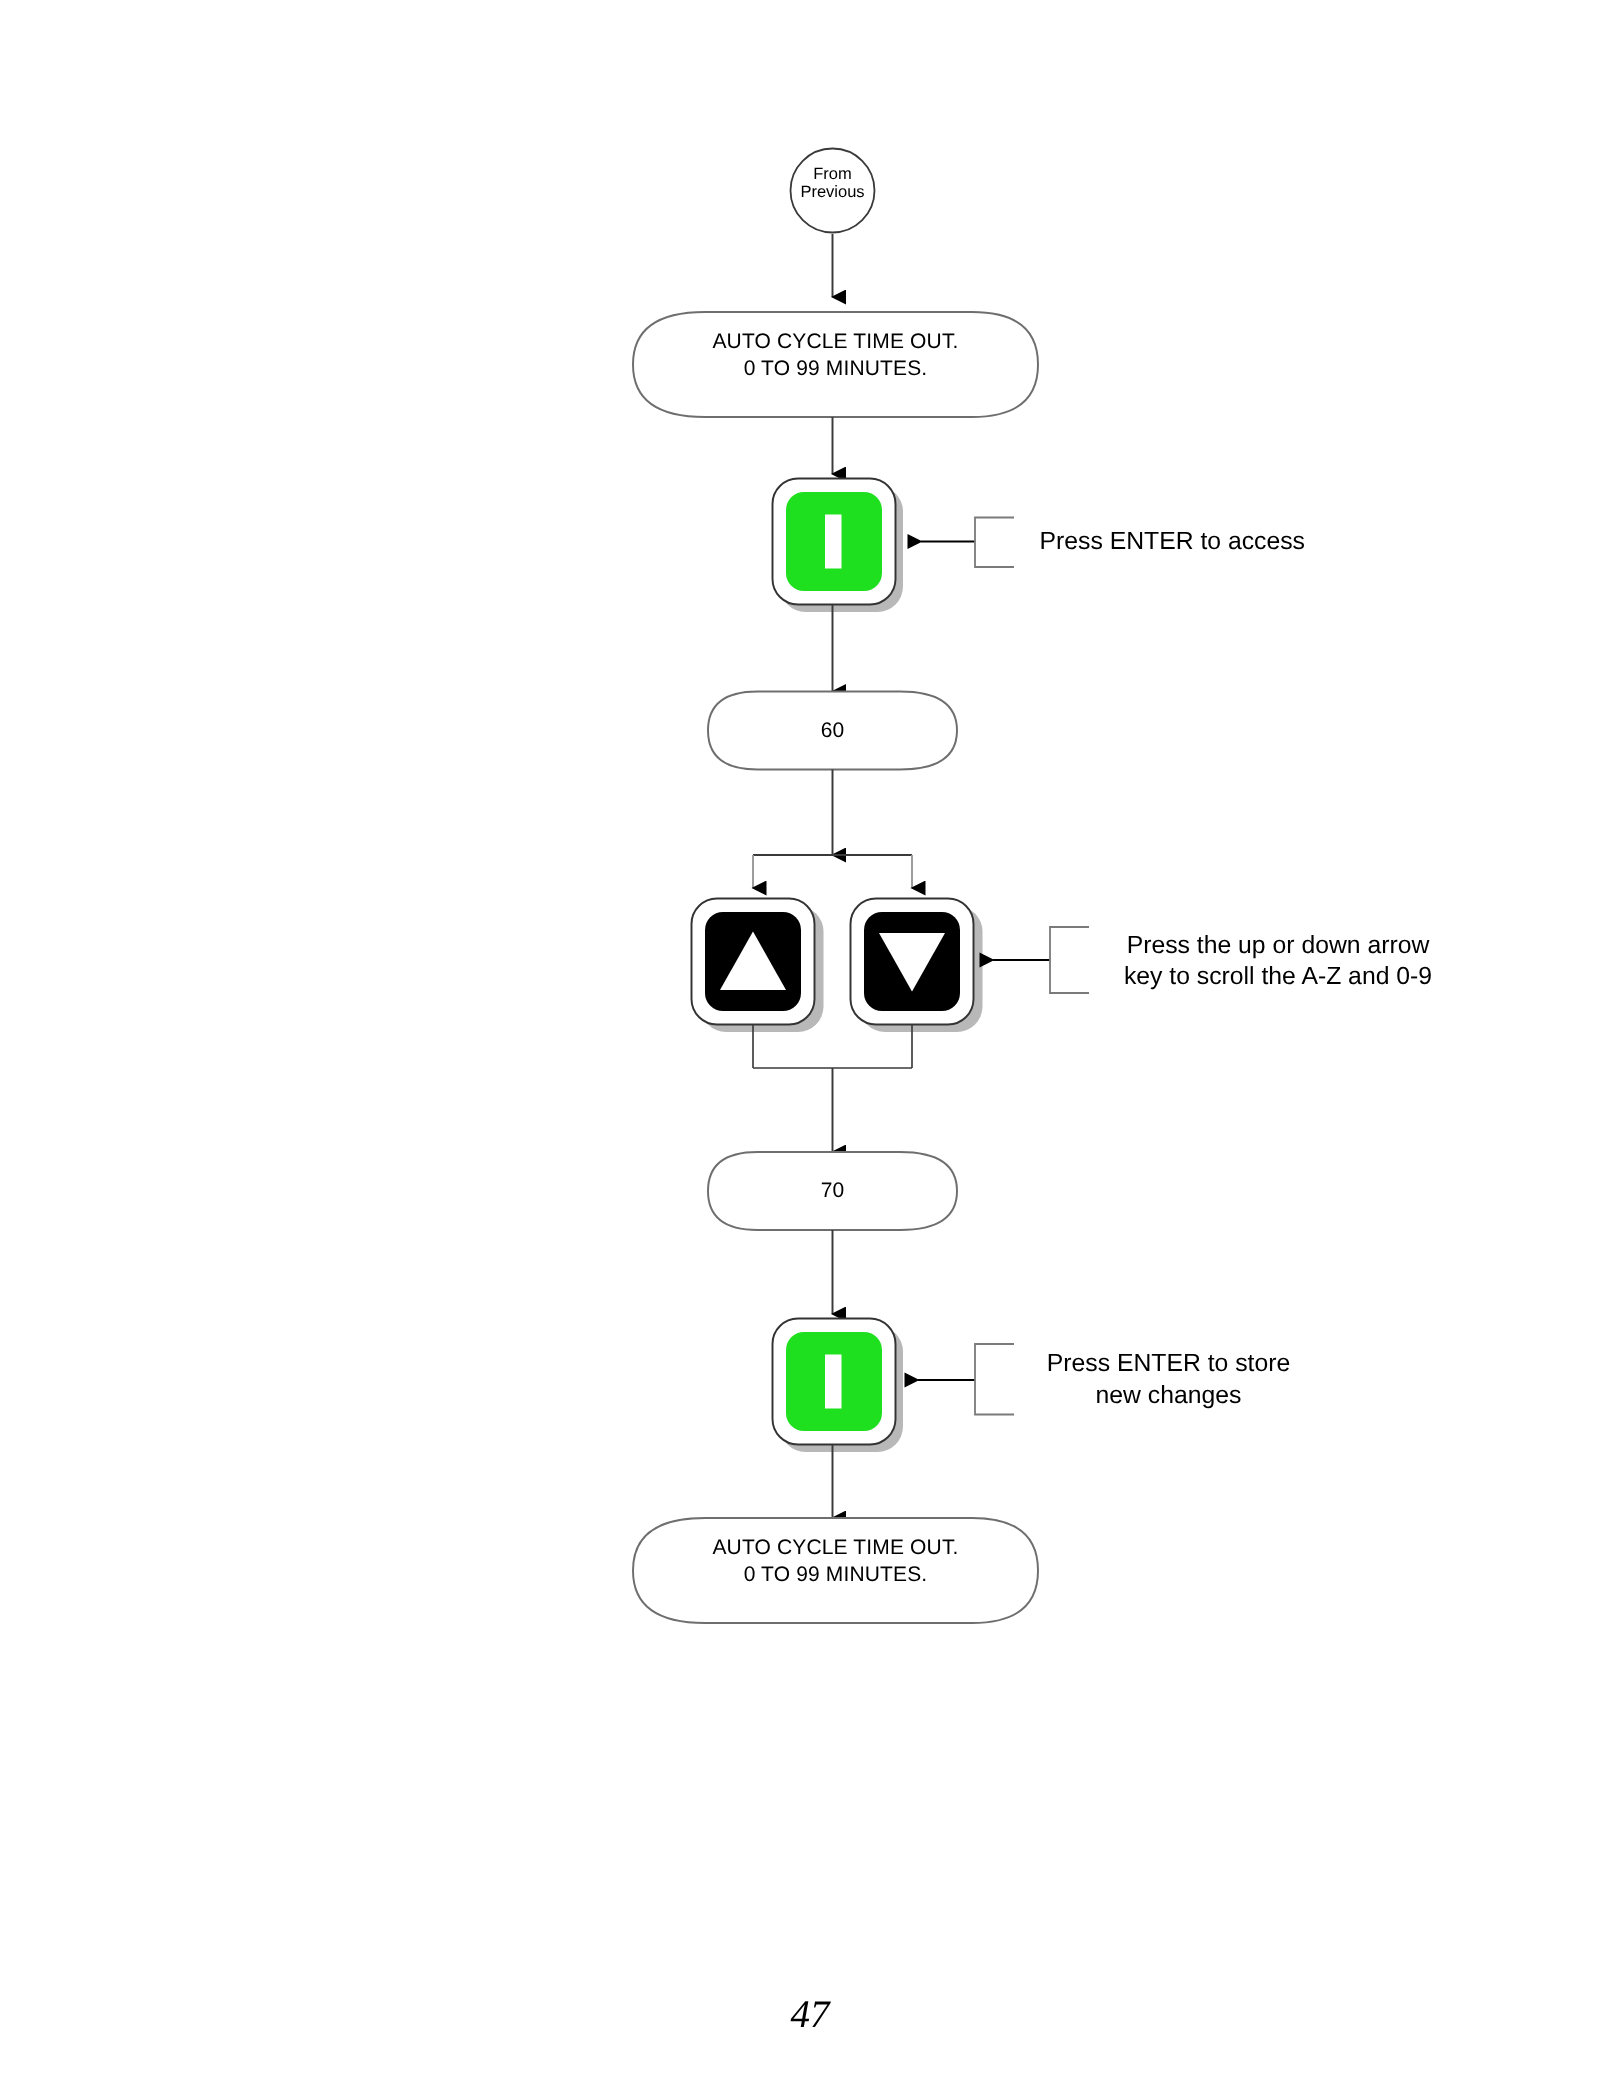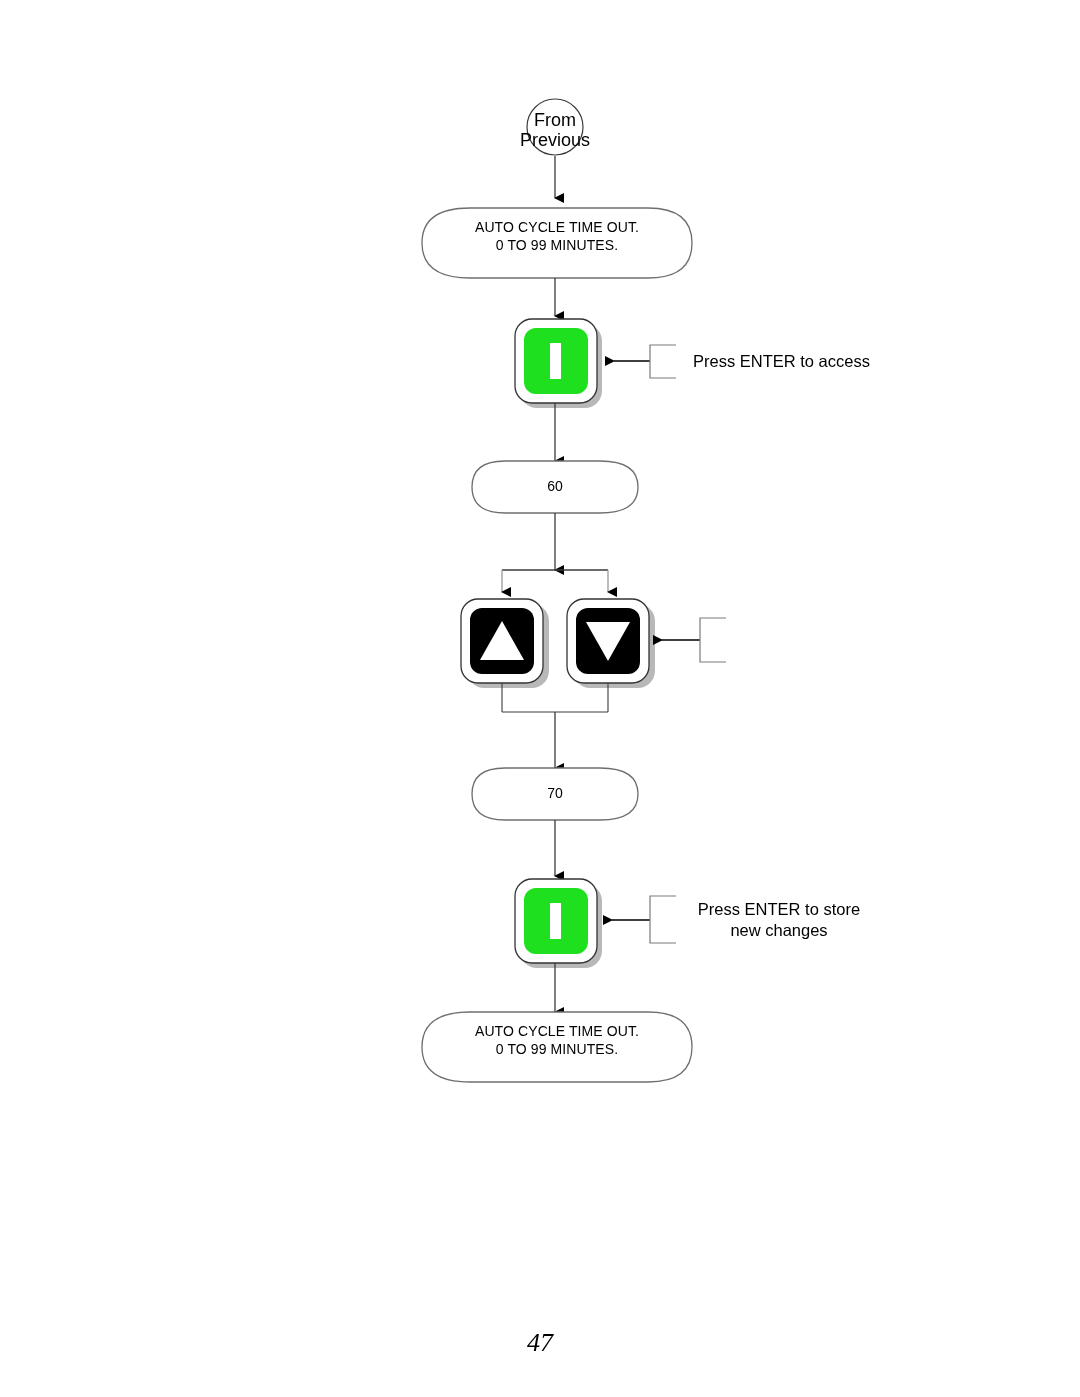--- a/index.html
+++ b/index.html
@@ -37,21 +37,21 @@
     pointer-events: none;
   }
   .display-text {
     font-size: 14px;
     letter-spacing: 0.1px;
   }
   .value-text {
     font-size: 14px;
   }
   .connector-text {
-    font-size: 18px;
+    font-size: 11px;
     line-height: 1.12;
     text-align: center;
   }
   .annot-text {
     position: absolute;
     font-family: "Liberation Sans", sans-serif;
     font-size: 16.5px;
     color: #000;
     line-height: 1.28;
     white-space: pre-line;
@@ -152,19 +152,21 @@
 
   <div class="shape-text value-text" style="left:472px; top:478px; width:166px;">60</div>
 
   <div class="shape-text value-text" style="left:472px; top:785px; width:166px;">70</div>
 
   <div class="shape-text display-text" style="left:422px; top:1023px; width:270px;">AUTO CYCLE TIME OUT.
 0 TO 99 MINUTES.</div>
 
   <div class="annot-text annot-left" style="left:654px; top:351px; width:290px;">Press ENTER to access</div>
 
+  <div class="annot-text annot-center" style="left:702px; top:620px; width:300px;">Press the up or down arrow
+key to scroll the A-Z and 0-9</div>
 
   <div class="annot-text annot-center" style="left:654px; top:899px; width:250px;">Press ENTER to store
 new changes</div>
 
   <div class="page-num" style="left:505px; top:1328px; width:70px;">47</div>
 
 </div>
 
 </body></html>

